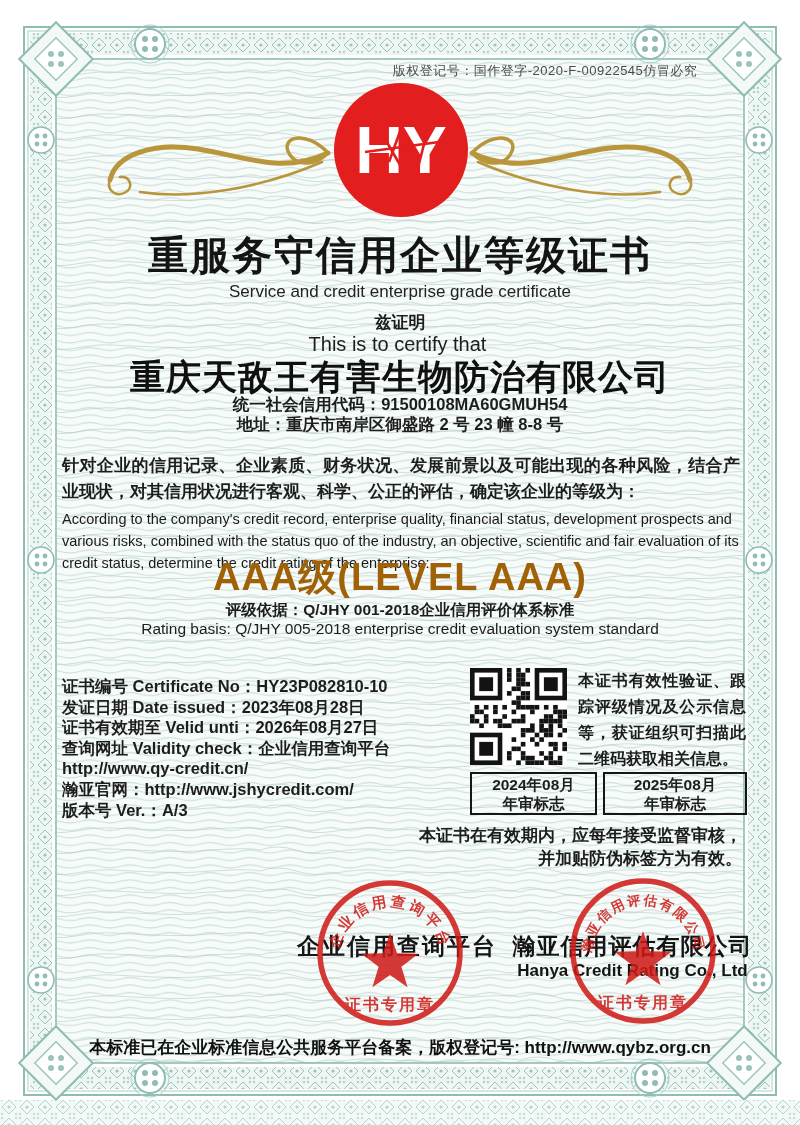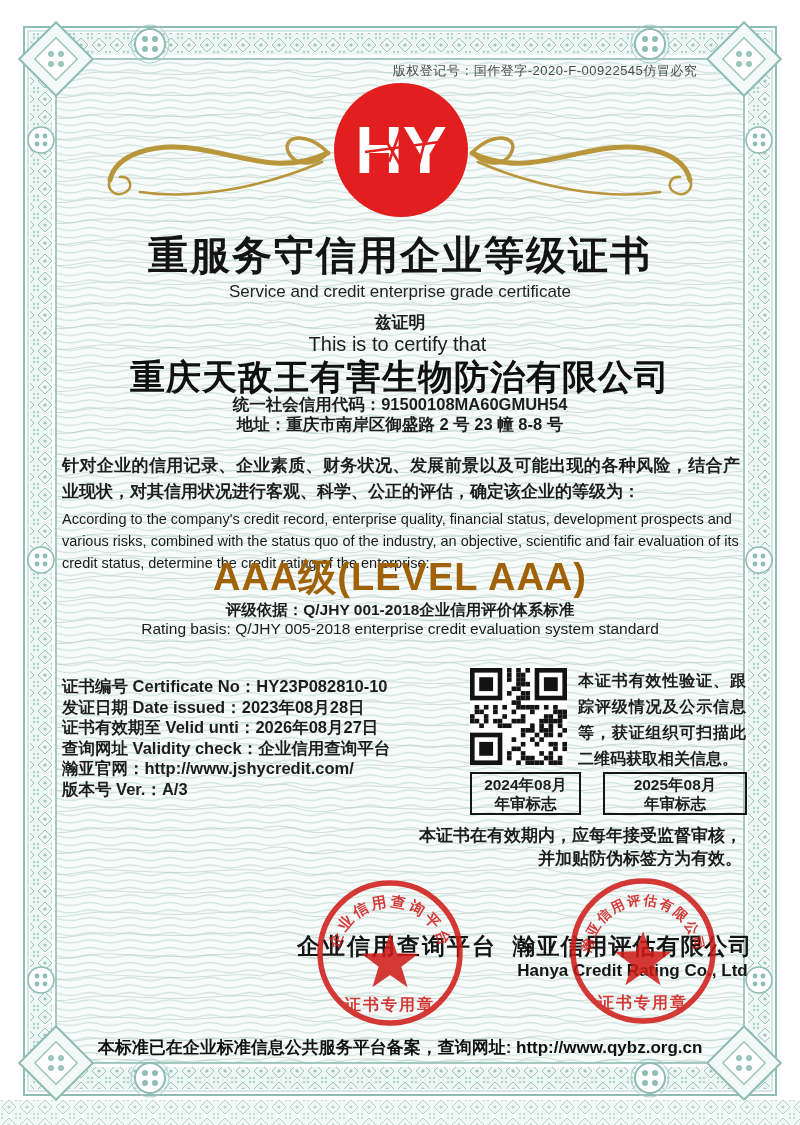--- a/index.html
+++ b/index.html
@@ -19,21 +19,21 @@
   .para .zh{font-size:17px;font-weight:600;line-height:26px;text-align:justify;}
   .para .en{font-size:14.5px;line-height:22px;margin-top:3px;color:#1a1a1a;}
   .level{top:552px;left:0;width:800px;font-size:38px;font-weight:800;letter-spacing:1px;}
   .basis-zh{top:600px;left:0;width:800px;font-size:15.5px;font-weight:600;}
   .basis-en{top:620px;left:0;width:800px;font-size:15.5px;}
   .details{top:676px;left:62px;width:400px;font-size:16.5px;font-weight:600;line-height:20.6px;}
   .qr-note{top:668px;left:578px;width:168px;font-size:16px;font-weight:700;line-height:26px;text-align:justify;}
   .annual-box{top:772px;height:43px;border:2px solid #161616;box-sizing:border-box;
               display:flex;flex-direction:column;justify-content:center;align-items:center;
               font-size:15.5px;font-weight:600;line-height:19px;background:transparent;}
-  .box1{left:470px;width:111px;}
+  .box1{left:470px;width:127px;}
   .box2{left:603px;width:144px;}
   .annual-note{right:58px;width:420px;text-align:right;font-size:17px;font-weight:600;}
   .an1{top:824px;} .an2{top:847px;}
   .org-zh{font-size:23px;font-weight:700;color:#151515;}
   .org-en{font-size:17px;font-weight:600;color:#151515;}
   .org-l-zh{top:931px;left:277px;width:240px;letter-spacing:2px;}
   .org-l-en{top:961px;left:277px;width:240px;}
   .org-r-zh{top:931px;left:510px;width:245px;letter-spacing:1px;}
   .org-r-en{top:961px;left:510px;width:245px;}
   .footer{top:1036px;left:0;width:800px;font-size:17px;font-weight:600;color:#111;}
@@ -233,20 +233,21 @@
 
   <div class="abs level ctr" style="color:#a16207;">AAA级(LEVEL AAA)</div>
   <div class="abs basis-zh ctr">评级依据：Q/JHY 001-2018企业信用评价体系标准</div>
   <div class="abs basis-en ctr">Rating basis: Q/JHY 005-2018 enterprise credit evaluation system standard</div>
 
   <div class="abs details">
     <div>证书编号 Certificate No：HY23P082810-10</div>
     <div>发证日期 Date issued：2023年08月28日</div>
     <div>证书有效期至 Velid unti：2026年08月27日</div>
     <div>查询网址 Validity check：企业信用查询平台</div>
+    <div>http://www.qy-credit.cn/</div>
     <div>瀚亚官网：http://www.jshycredit.com/</div>
     <div>版本号 Ver.：A/3</div>
   </div>
 
   <svg class="abs" id="qr-svg" width="97" height="97" style="left:470px;top:668px;">
       <rect x="0" y="0" width="97" height="97" fill="#ffffff"></rect>
       <rect x="0" y="0" width="32.33333333333333" height="32.33333333333333" fill="#131313"></rect>
       <rect x="4.619047619047619" y="4.619047619047619" width="23.095238095238095" height="23.095238095238095" fill="#ffffff"></rect>
       <rect x="9.238095238095237" y="9.238095238095237" width="13.857142857142856" height="13.857142857142856" fill="#131313"></rect>
       <rect x="64.66666666666666" y="0" width="32.33333333333333" height="32.33333333333333" fill="#131313"></rect>
@@ -403,15 +404,15 @@
         <path id="arcR" d="M25,95 A52,52 0 1 1 125,95" fill="none"></path>
       </defs>
     <circle cx="75" cy="75" r="70" fill="none" stroke="#cf1a17" stroke-width="5.5"></circle>
     <text font-size="13.5" font-weight="700" fill="#cf1a17" letter-spacing="2">
       <textPath href="#arcR" startOffset="50%" text-anchor="middle">瀚亚信用评估有限公司</textPath>
     </text>
     <polygon points="75,55 82.1,75.3 103.5,75.7 86.4,88.7 92.6,109.3 75,97 57.4,109.3 63.6,88.7 46.5,75.7 67.9,75.3" fill="#cf1a17"></polygon>
     <text x="75" y="132" text-anchor="middle" font-size="16" font-weight="700" fill="#cf1a17" letter-spacing="2">证书专用章</text>
   </svg>
 
-  <div class="abs footer ctr">本标准已在企业标准信息公共服务平台备案，查询网址: http://www.qybz.org.cn</div>
+  <div class="abs footer ctr">本标准已在企业标准信息公共服务平台备案，版权登记号: http://www.qybz.org.cn</div>
 
 </div>
 
 </body></html>

